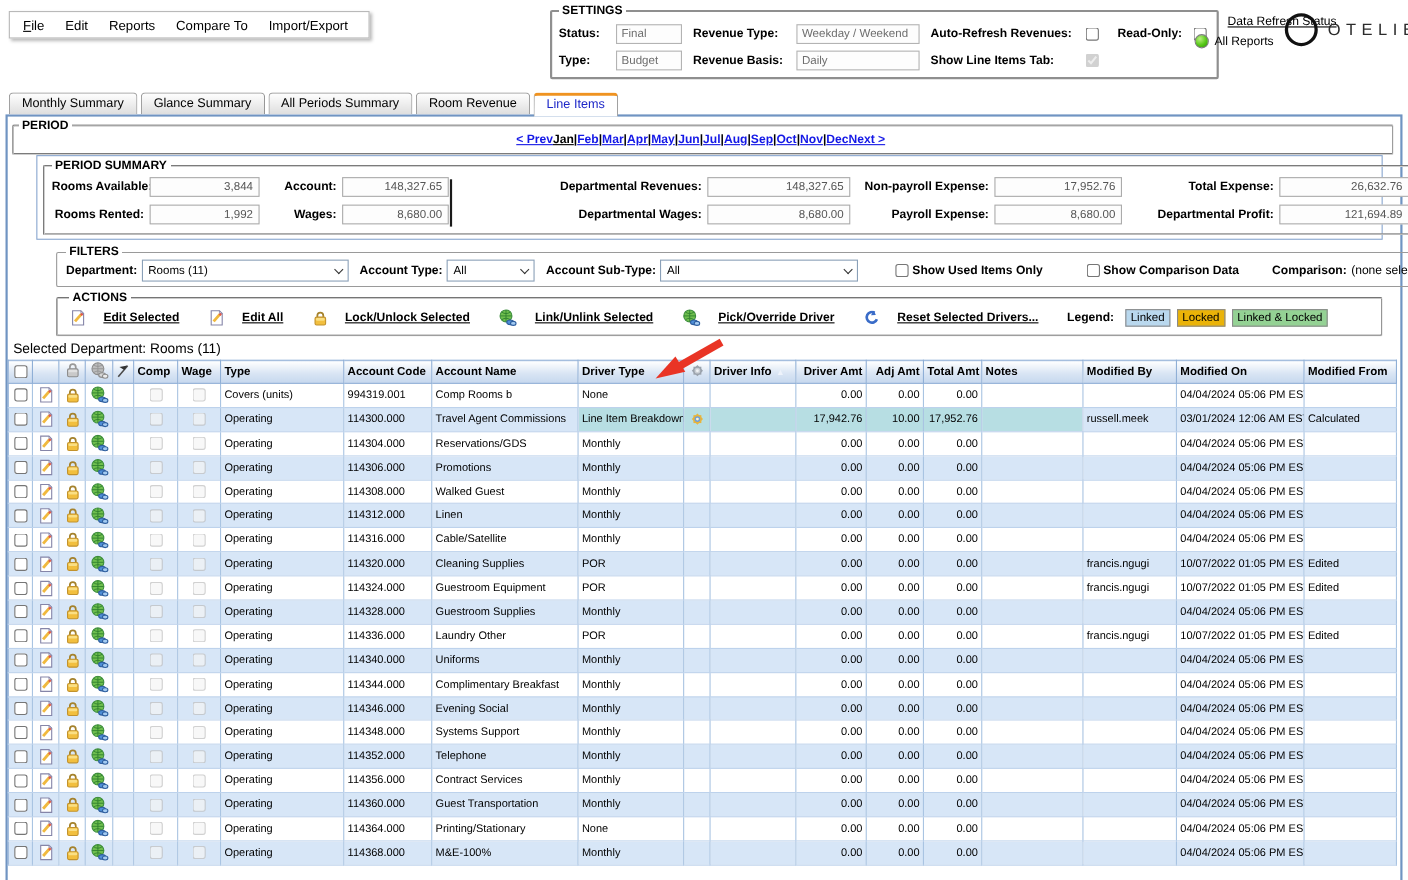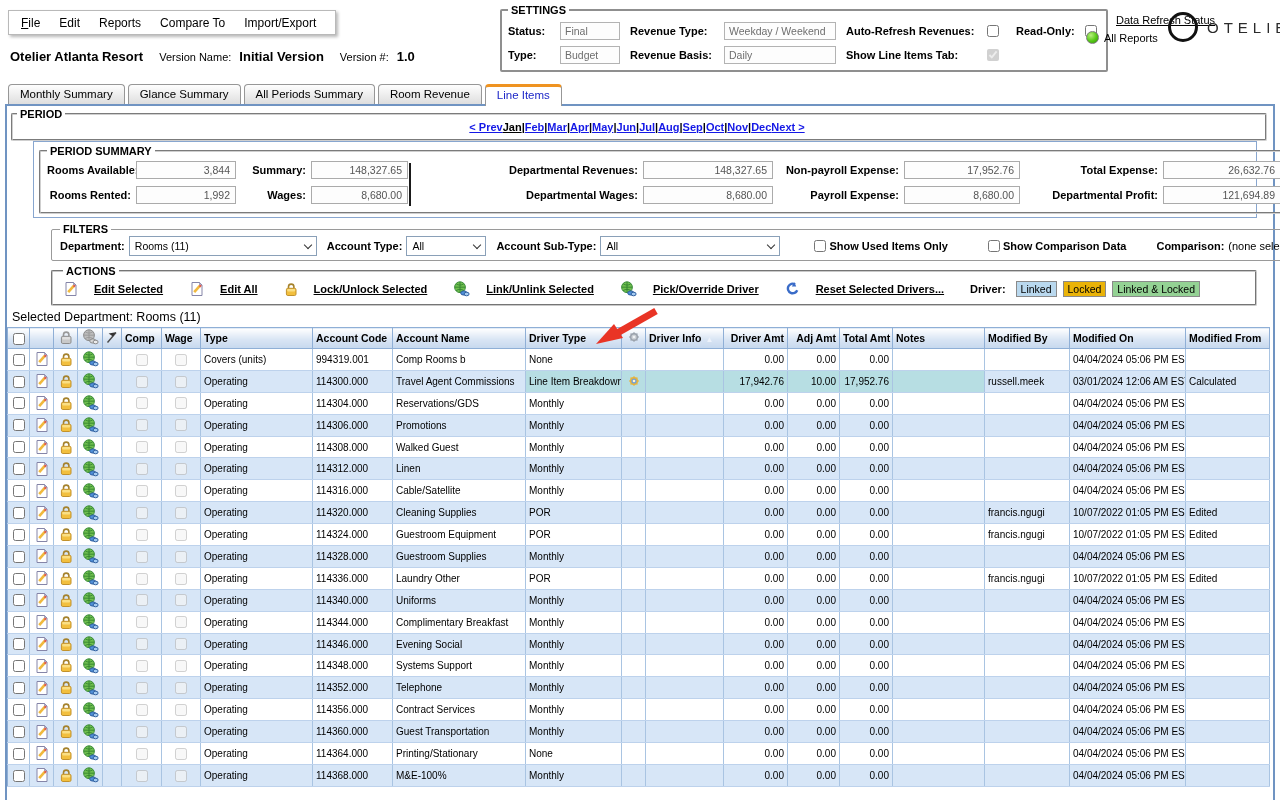--- a/index.html
+++ b/index.html
@@ -94,27 +94,20 @@
 <div class="screen">
 
   <div class="menubar" id="menubar">
       <span class="mitem">File</span>
       <span class="mitem">Edit</span>
       <span class="mitem">Reports</span>
       <span class="mitem">Compare To</span>
       <span class="mitem">Import/Export</span>
     </div>
 
-  <div class="prop-line">
-    <span class="prop-name">Otelier Atlanta Resort</span>
-    <span class="prop-lab">Version Name:</span>
-    <span class="prop-val">Initial Version</span>
-    <span class="prop-lab">Version #:</span>
-    <span class="prop-val">1.0</span>
-  </div>
 
   <fieldset class="settings">
     <legend>SETTINGS</legend>
     <div class="srow">
       <span class="slab w-tl">Status:</span>
       <span class="sbox w-tb">Final</span>
       <span class="slab w-rl">Revenue Type:</span>
       <span class="sbox w-rb">Weekday / Weekend</span>
       <span class="slab w-cl">Auto-Refresh Revenues:</span>
       <input type="checkbox" style="">
@@ -184,21 +177,21 @@
         </div>
     </fieldset>
 
 
     <div class="psum-wrap">
       <fieldset class="psum">
         <legend>PERIOD SUMMARY</legend>
         <div class="sumrow" id="sumrow1">
             <span class="sumlab l1">Rooms Available:</span>
             <span class="sumbox b1">3,844</span>
-            <span class="sumlab l2">Summary:</span>
+            <span class="sumlab l2">Account:</span>
             <span class="sumbox b2">148,327.65</span>
             <span class="sumlab l3">Departmental Revenues:</span>
             <span class="sumbox b3">148,327.65</span>
             <span class="sumlab l4">Non-payroll Expense:</span>
             <span class="sumbox b4">17,952.76</span>
             <span class="sumlab l5">Total Expense:</span>
             <span class="sumbox b5">26,632.76</span>
           </div>
         <div class="sumrow" id="sumrow2">
             <span class="sumlab l1">Rooms Rented:</span>
@@ -302,21 +295,21 @@
           </span>
           <span class="aitem">
             <span class="icn">
               <svg width="15" height="15" viewBox="0 0 15 15">
                 <path d="M12.2 8.2 a4.8 4.8 0 1 1 -2.1 -5.9" fill="none" stroke="#3a6cc8" stroke-width="2.4"></path>
                 <polygon points="9.4,0.2 11.2,4.4 6.8,4.6" fill="#3a6cc8"></polygon>
               </svg>
             </span>
             <span class="alab">Reset Selected Drivers...</span>
           </span>
-          <span><span class="flab">Driver:</span><span class="chip" style="background: rgb(185, 216, 238);">Linked</span><span class="chip" style="background: #eab308;">Locked</span><span class="chip" style="background: rgb(148, 210, 148);">Linked &amp; Locked</span></span>
+          <span><span class="flab">Legend:</span><span class="chip" style="background: rgb(185, 216, 238);">Linked</span><span class="chip" style="background: #eab308;">Locked</span><span class="chip" style="background: rgb(148, 210, 148);">Linked &amp; Locked</span></span>
         </div>
     </fieldset>
 
     <div class="sel-dept">Selected Department: Rooms (11)</div>
 
     <table class="grid">
       <colgroup>
         <col style="width:22px">
           <col style="width:24px">
           <col style="width:24px">

